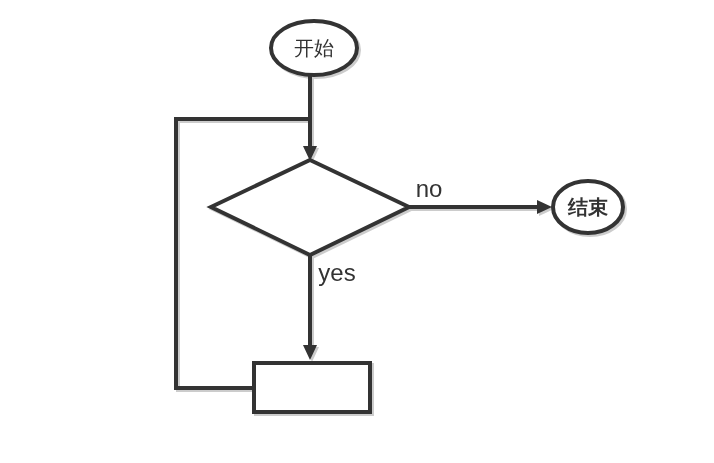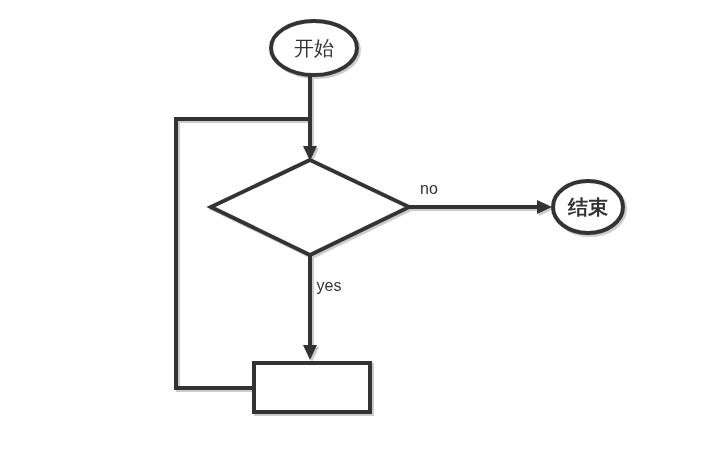--- a/index.html
+++ b/index.html
@@ -40,21 +40,21 @@
   .label {
     position: absolute;
     transform: translate(-50%, -50%);
     color: #333333;
     font-size: 20px;
     line-height: 1;
     white-space: nowrap;
     user-select: none;
   }
   .edge-label {
-    font-size: 16px;
+    font-size: 24px;
   }
 </style>
 </head>
 <body>
 
 <div class="canvas">
 
   <svg width="714" height="463" viewBox="0 0 714 463">
 
     <g>
@@ -83,15 +83,15 @@
   </svg>
 
   <div class="label" style="left:314px; top:48px;">开始</div>
 
 
 
   <div class="label" style="left:588px; top:207px;font-weight:bold;">结束</div>
 
   <div class="label edge-label" style="left:429px; top:189px;">no</div>
 
-  <div class="label edge-label" style="left:329px; top:273px;margin-top:13px;">yes</div>
+  <div class="label edge-label" style="left:337px; top:273px;">yes</div>
 
 </div>
 
 </body></html>

